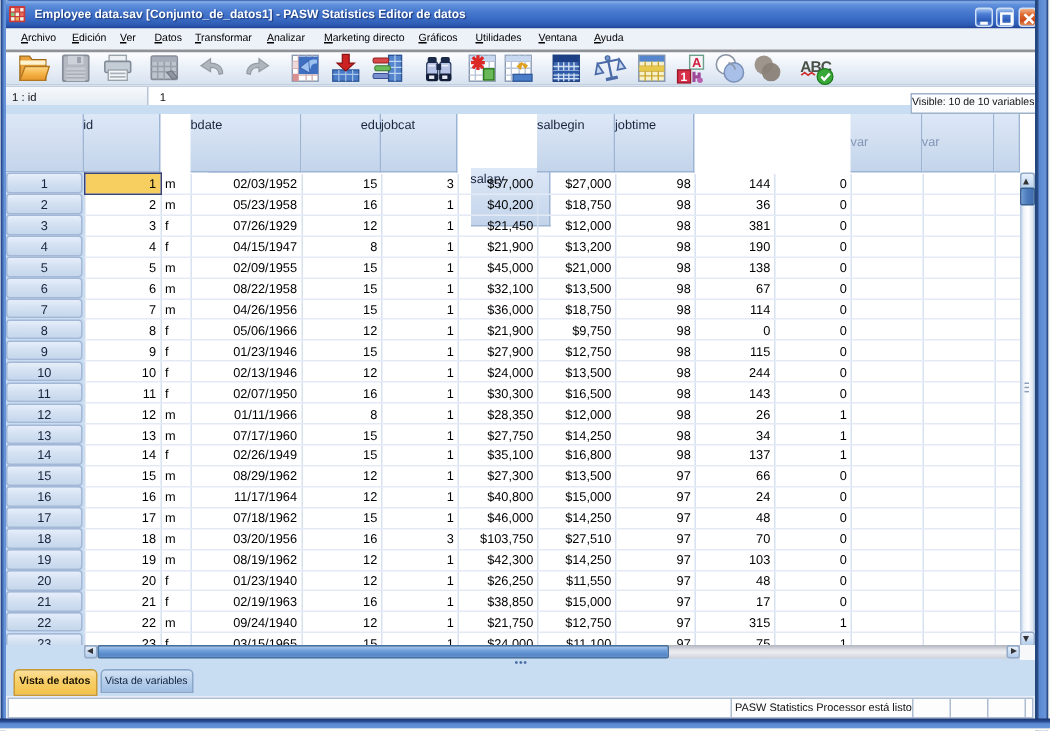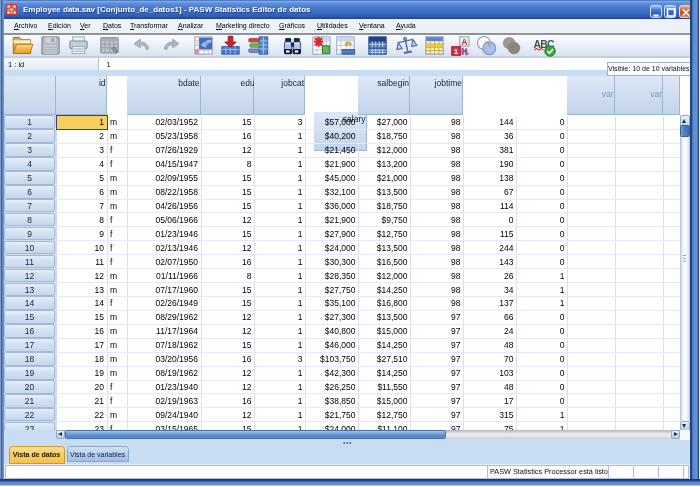--- a/index.html
+++ b/index.html
@@ -29,21 +29,21 @@
 #refbox { left:4px; top:57.5px; width:95px; height:12px; background:linear-gradient(180deg,#f6f9fc,#e4ebf4); border-right:1px solid #b6c4d6; }
 #refbox span { position:absolute; left:4px; top:2px; font-size:7.5px; color:#111; }
 #editval { left:106.5px; top:60px; font-size:7.5px; color:#111; }
 #visbox { left:607px; top:61.5px; width:84px; height:14px; background:#fbfcfe; border:1px solid #9fb2ca; font-size:7px; color:#111; text-align:right; padding:2.6px 1.5px 0 0; white-space:nowrap; }
 
 #panel { left:4px; top:69.5px; width:686px; height:409.5px; background:#c8dcf2; }
 
 #gridwrap { left:4px; top:76px; width:686px; height:353.5px; background:#fff; overflow:hidden; }
 #corner { left:0; top:0; width:51.5px; height:39px; background:linear-gradient(180deg,#dce7f6 0,#cfdcef 60%,#c4d4ea 100%); border-right:1px solid #9db5d5; border-bottom:1px solid #9db5d5; }
 #colhdrs { left:51.5px; top:0; width:628px; height:39px; }
-.ch { position:absolute; top:0; height:39px; background:linear-gradient(180deg,#dde8f7 0,#cfddf0 55%,#c3d4ea 100%); border-right:1px solid #9db5d5; border-bottom:1px solid #9db5d5; color:#16233c; font-size:8.5px; line-height:10.85px; padding-top:2px; text-align:right; }
+.ch { position:absolute; top:0; height:39px; background:linear-gradient(180deg,#dde8f7 0,#cfddf0 55%,#c3d4ea 100%); border-right:1px solid #9db5d5; border-bottom:1px solid #9db5d5; color:#16233c; font-size:8.5px; line-height:10.85px; padding-top:2px; text-align:left; }
 .ch.varc { color:#8295b5; padding-top:12.8px; }
 #rowhdrs { left:0; top:39px; width:51.5px; height:314.5px; background:#c8dcf2; }
 .rh { position:absolute; left:0; width:51px; height:13.5px; background:linear-gradient(180deg,#e6eefa 0,#d4e1f2 45%,#c6d7ec 100%); border:1px solid #a3b8d6; border-radius:2.5px; font-size:8.5px; color:#16233c; text-align:center; line-height:12.5px; }
 #data { left:51.5px; top:39px; }
 table { border-collapse:collapse; table-layout:fixed; }
 td { height:13.93px; border-right:1px solid #d7e1f0; border-bottom:1px solid #e4eaf5; font-size:8.5px; color:#000; padding:0 2.5px; white-space:nowrap; overflow:hidden; }
 td.num { text-align:right; }
 td.txt { text-align:left; }
 td.bl { border-right:none; }
 td.sel { background:#f6cf60; border:1.5px solid #3b4277; }

